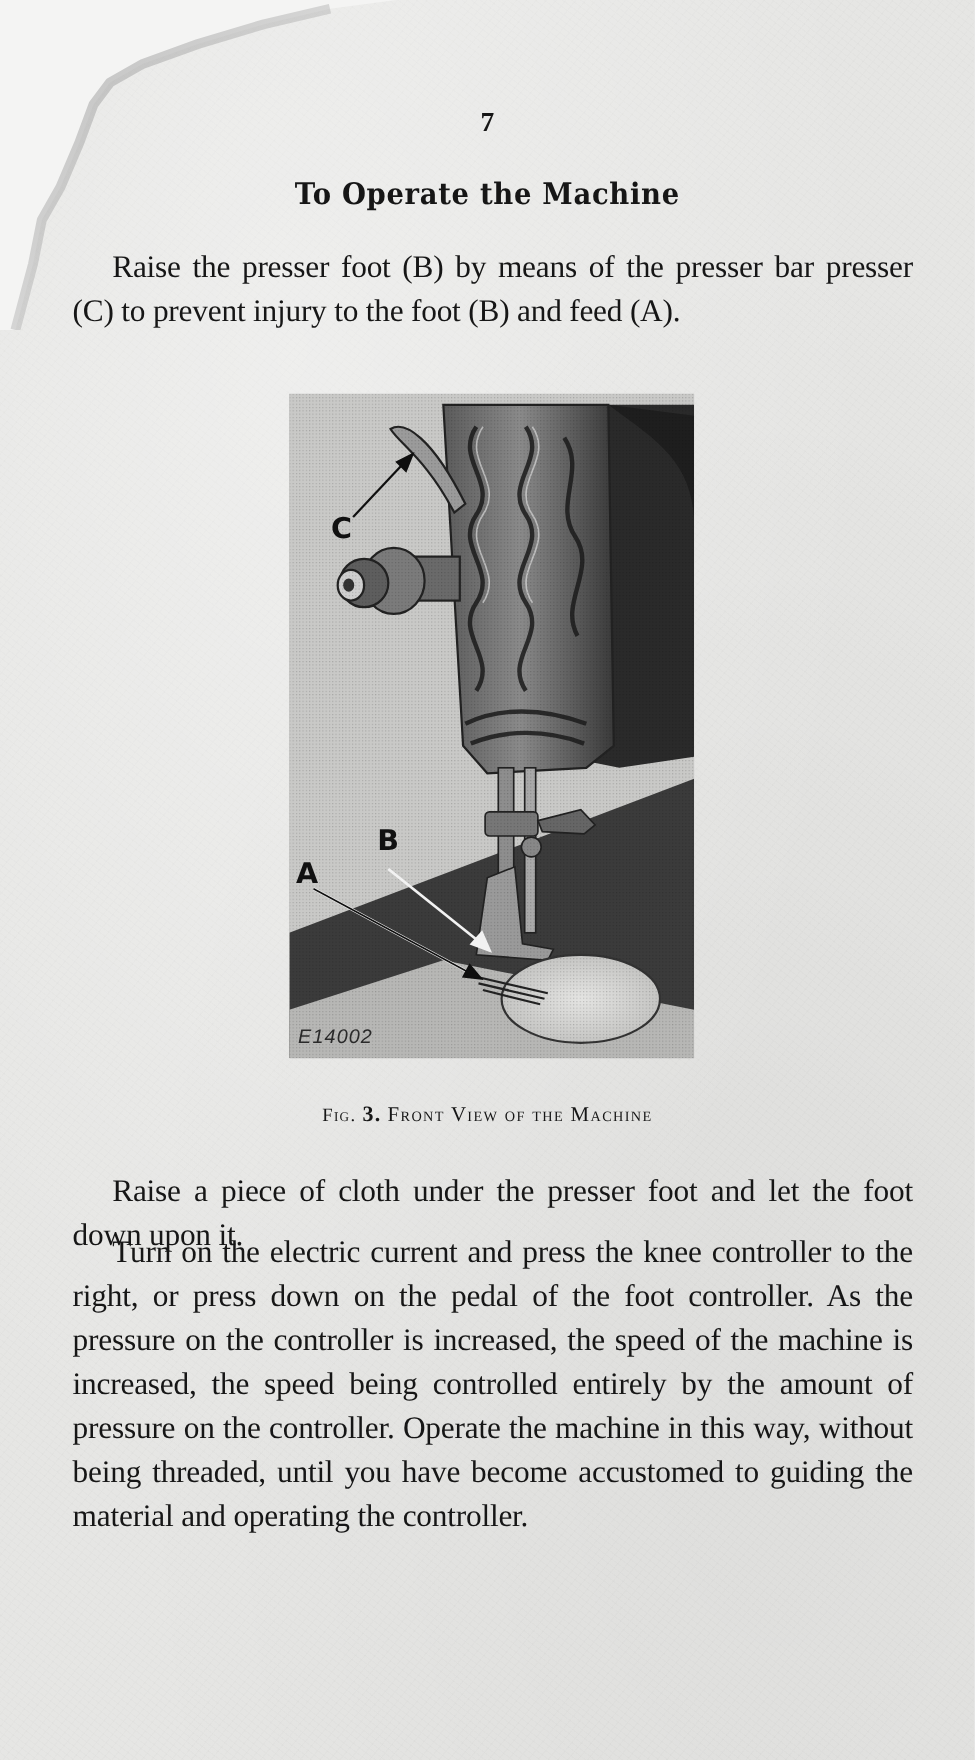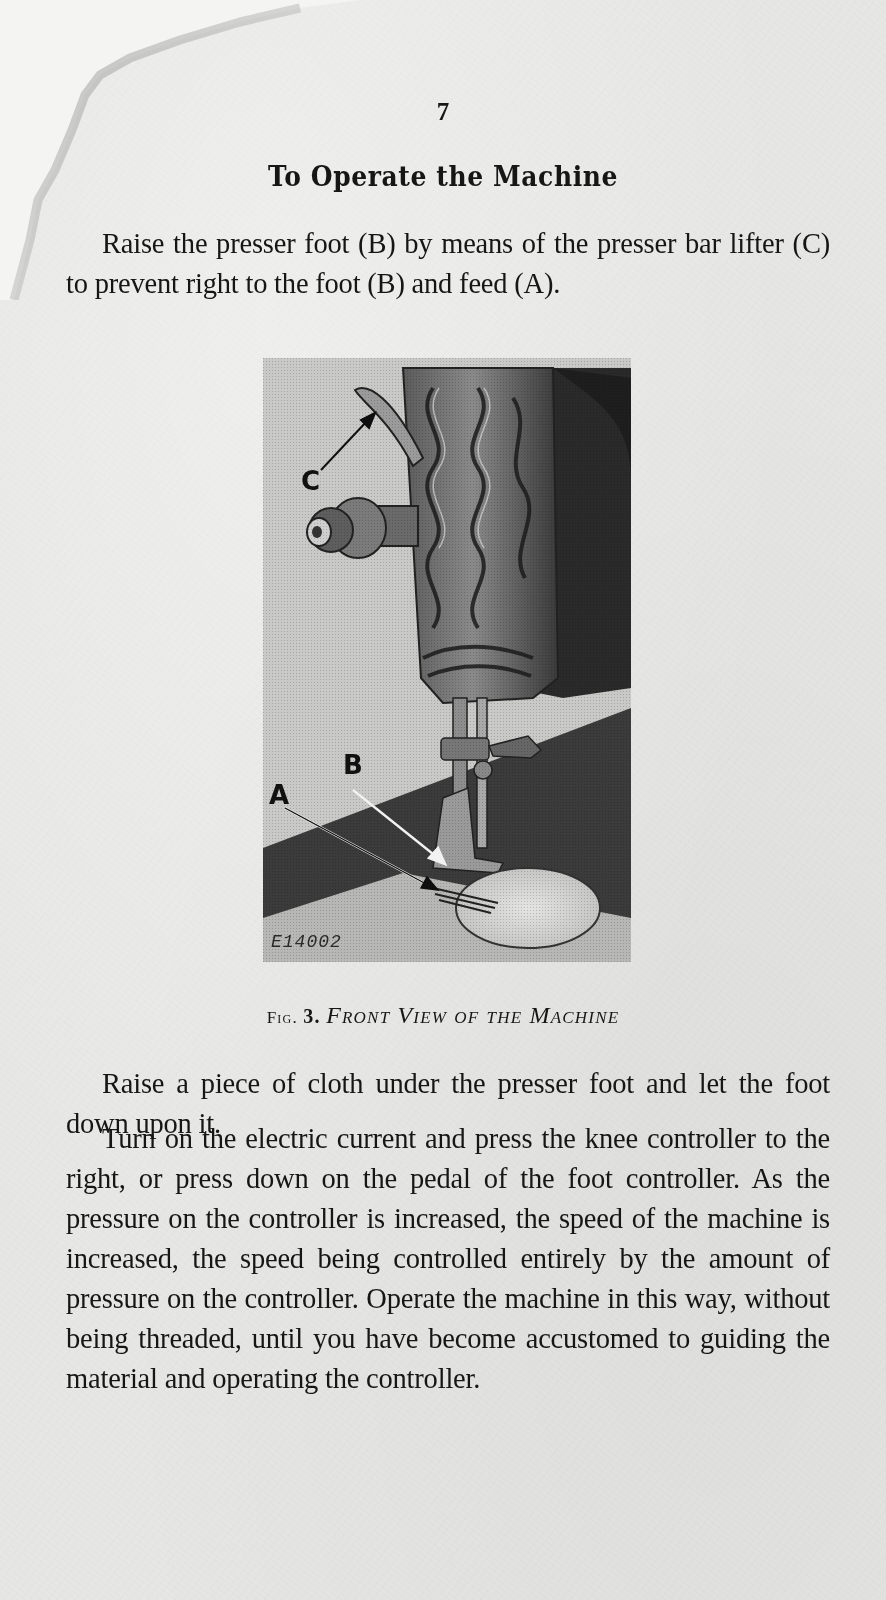--- a/index.html
+++ b/index.html
@@ -100,21 +100,21 @@
       <stop offset="1" stop-color="#bdbdbd" stop-opacity="0.2"></stop>
     </linearGradient>
   </defs>
   <path d="M0,0 L360,0 L300,8 L240,22 L180,40 L130,58 L100,75 L85,95 L72,130 L55,170 L38,200 L30,240 L22,270 L14,300 L0,300 Z" fill="#f4f4f3"></path>
   <path d="M300,8 L240,22 L180,40 L130,58 L100,75 L85,95 L72,130 L55,170 L38,200 L30,240 L22,270 L14,300" fill="none" stroke="url(#tearShade)" stroke-width="9" stroke-linejoin="round"></path>
 </svg>
 
 <div class="page-number">7</div>
 <h1 class="section-title" style="margin:0;">To Operate the Machine</h1>
 
-<p class="para para-1">Raise the presser foot (B) by means of the presser bar lifter (C) to prevent right to the foot (B) and feed (A).</p>
+<p class="para para-1">Raise the presser foot (B) by means of the presser bar presser (C) to prevent injury to the foot (B) and feed (A).</p>
 
 <div class="figure">
   <svg width="368" height="604" viewBox="0 0 368 604">
     <defs>
       <pattern id="halftone" width="3" height="3" patternUnits="userSpaceOnUse">
         <rect width="3" height="3" fill="rgba(255,255,255,0)"></rect>
         <rect width="1" height="1" fill="rgba(0,0,0,0.18)"></rect>
       </pattern>
       <linearGradient id="headGrad" x1="0" y1="0" x2="1" y2="0">
         <stop offset="0" stop-color="#5b5b5b"></stop>
@@ -188,23 +188,23 @@
     </g>
     <g stroke="#0f0f0f" stroke-width="1.4" fill="#0f0f0f">
       <line x1="22" y1="450" x2="165" y2="527"></line>
       <polygon points="175,532 158,530 164,519"></polygon>
     </g>
   </svg>
 
   <span style="position:absolute;left:38px;top:108px;font-family:'DejaVu Sans','Liberation Sans',sans-serif;font-weight:bold;font-size:26px;color:#111;">C</span>
   <span style="position:absolute;left:80px;top:392px;font-family:'DejaVu Sans','Liberation Sans',sans-serif;font-weight:bold;font-size:26px;color:#111;">B</span>
   <span style="position:absolute;left:6px;top:422px;font-family:'DejaVu Sans','Liberation Sans',sans-serif;font-weight:bold;font-size:26px;color:#111;">A</span>
-  <span style="position:absolute;left:8px;top:574px;font-family:Liberation Mono, monospace;font-style:italic;font-size:18px;color:#2a2a2a;letter-spacing:1px;">E14002</span>
+  <span style="position:absolute;left:8px;top:574px;font-family:Liberation Sans, sans-serif;font-style:italic;font-size:18px;color:#2a2a2a;letter-spacing:1px;">E14002</span>
 </div>
 
 <div class="caption">
   <span style="font-variant:small-caps;font-family:Liberation Serif, serif;">Fig.</span>
   <span class="num">3.</span>
-  <span style="font-variant:small-caps;font-size:24px;font-style:italic;">Front View of the Machine</span>
+  <span style="font-variant:small-caps;font-size:19px;">Front View of the Machine</span>
 </div>
 
 <p class="para para-2">Raise a piece of cloth under the presser foot and let the foot down upon it.</p>
 <p class="para para-3">Turn on the electric current and press the knee controller to the right, or press down on the pedal of the foot controller. As the pressure on the controller is increased, the speed of the machine is increased, the speed being controlled entirely by the amount of pressure on the controller. Operate the machine in this way, without being threaded, until you have become accustomed to guiding the material and operating the controller.</p>
 
 </body></html>

